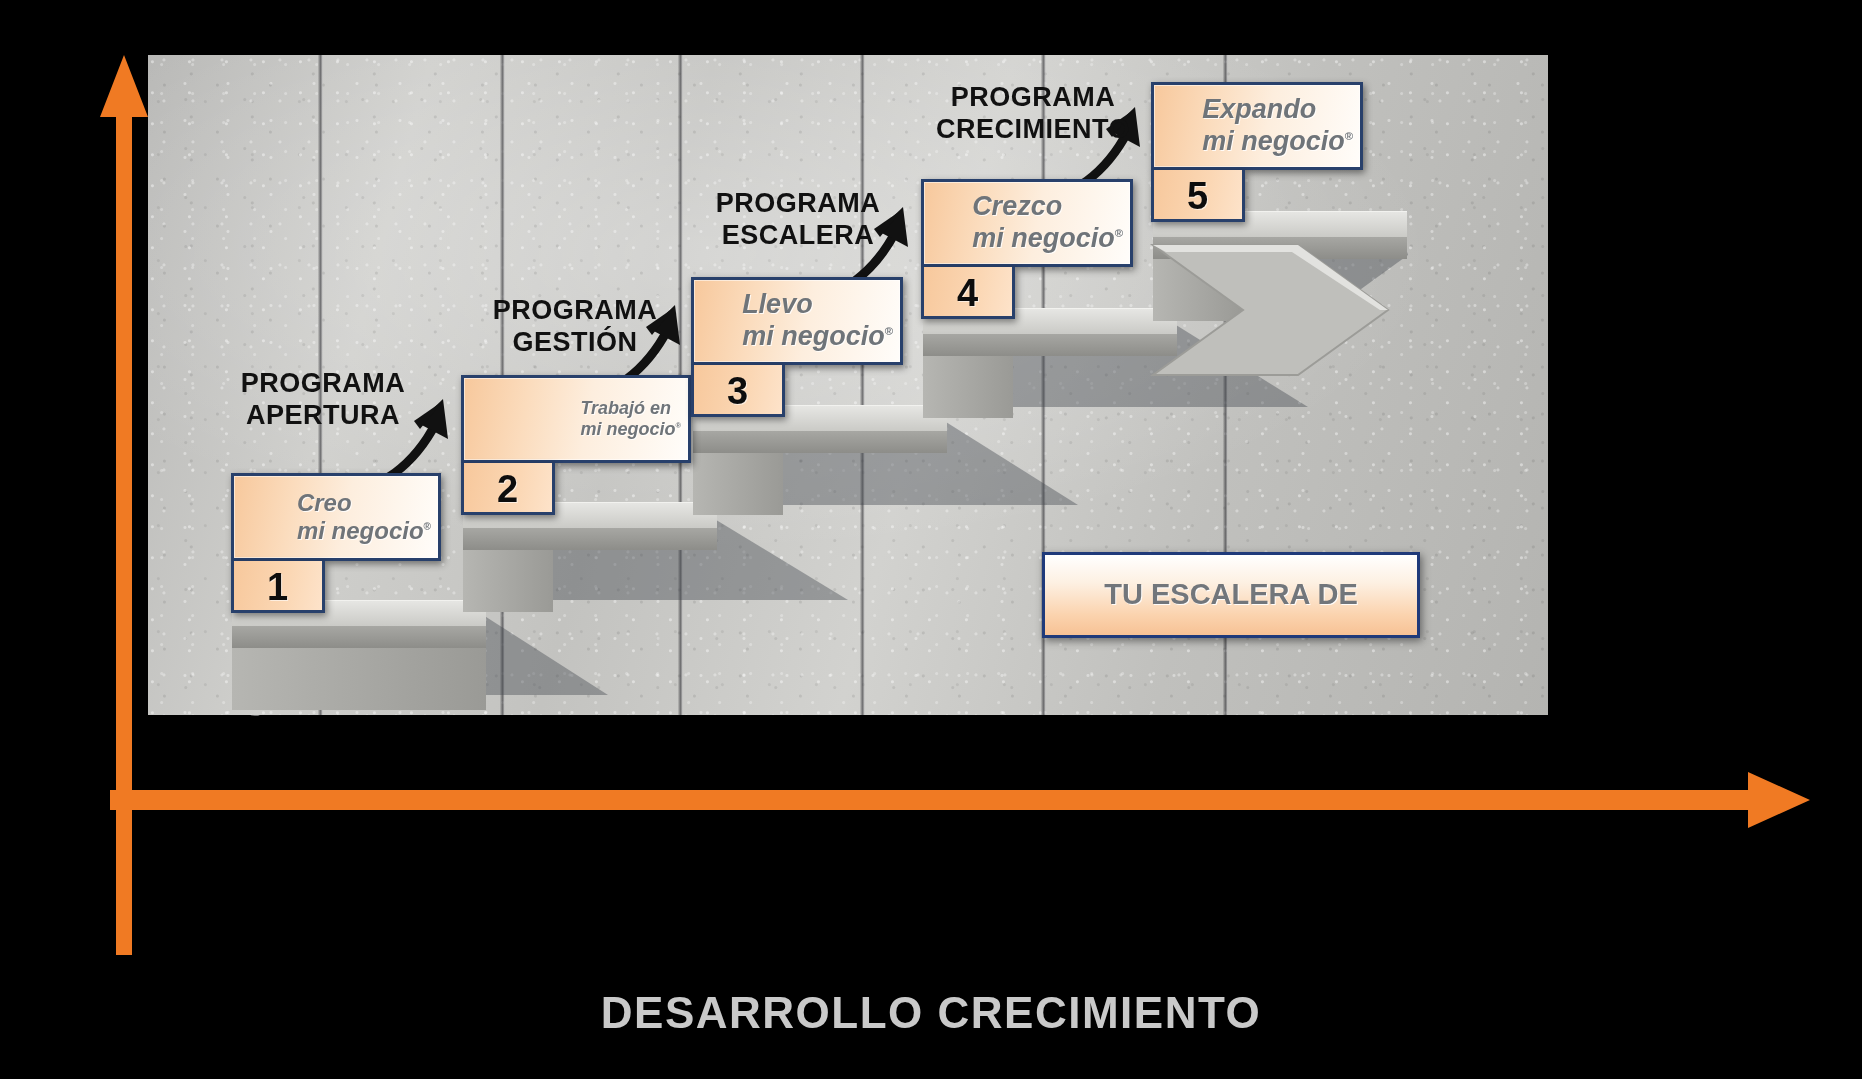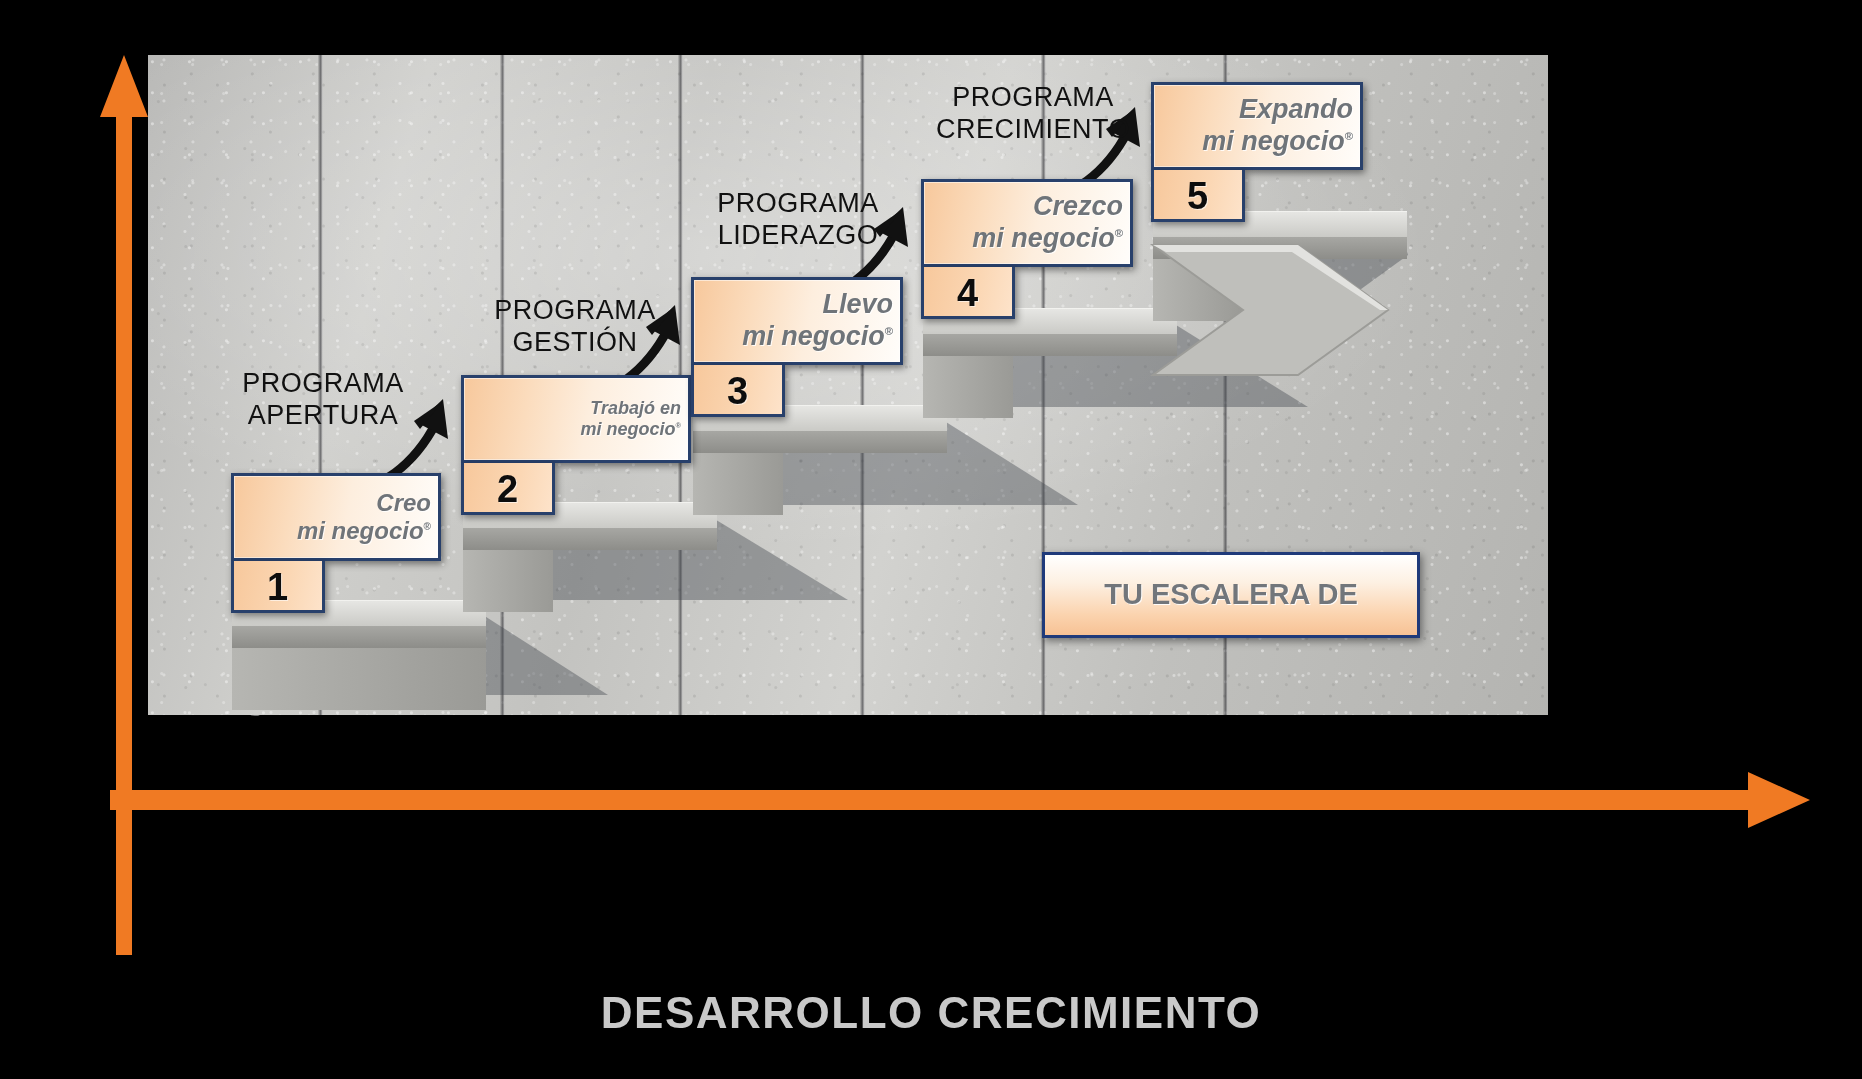--- a/index.html
+++ b/index.html
@@ -81,33 +81,33 @@
   }
   .step .ltail{
     position:absolute;left:0;
     border:3px solid #28406b;border-top:none;
     background:linear-gradient(100deg,#f7c89c 0%,#fbd7b4 60%,#fde3ca 100%);
     box-shadow:2px 3px 7px rgba(0,0,0,.45);
     box-sizing:border-box;
   }
   .step .txt{
     position:absolute;right:12px;top:50%;transform:translateY(-50%);
-    text-align:right;color:#6f7479;font-style:italic;font-weight:bold;
+    text-align:left;color:#6f7479;font-style:italic;font-weight:bold;
     line-height:1.18;white-space:nowrap;
     text-shadow:1px 1px 0 rgba(255,255,255,.85);
   }
   .step .txt .tm{font-size:.42em;vertical-align:super;font-style:normal;}
   .step .num{
     position:absolute;color:#0d0d0d;font-weight:bold;font-style:normal;
     text-shadow:1px 1px 0 rgba(255,255,255,.6);
   }
 
   
   .prog{
-    position:absolute;color:#111;font-weight:normal;text-align:center;
+    position:absolute;color:#111;font-weight:bold;text-align:center;
     line-height:1.18;white-space:nowrap;letter-spacing:.5px;
   }
 
   
   .brush{position:absolute;}
 
   
   #title-plate{
     position:absolute;left:1042px;top:666px;width:378px;height:86px;
     border:3px solid #1f3a7a;box-sizing:border-box;
@@ -230,21 +230,21 @@
       <div>APERTURA</div>
     </div>
 
     <div class="prog" style="left:312px;top:240px;width:230px;font-size:27px;">
       <div>PROGRAMA</div>
       <div>GESTIÓN</div>
     </div>
 
     <div class="prog" style="left:530px;top:133px;width:240px;font-size:27px;">
       <div>PROGRAMA</div>
-      <div>LIDERAZGO</div>
+      <div>ESCALERA</div>
     </div>
 
     <div class="prog" style="left:760px;top:27px;width:250px;font-size:27px;">
       <div>PROGRAMA</div>
       <div>CRECIMIENTO</div>
     </div>
 
     <div class="step" style="left:83px;top:418px;width:210px;height:140px;">
       <div class="lbox" style="width:210px;height:88px;"></div>
       <div class="ltail" style="top:88px;width:94px;height:52px;"></div>

